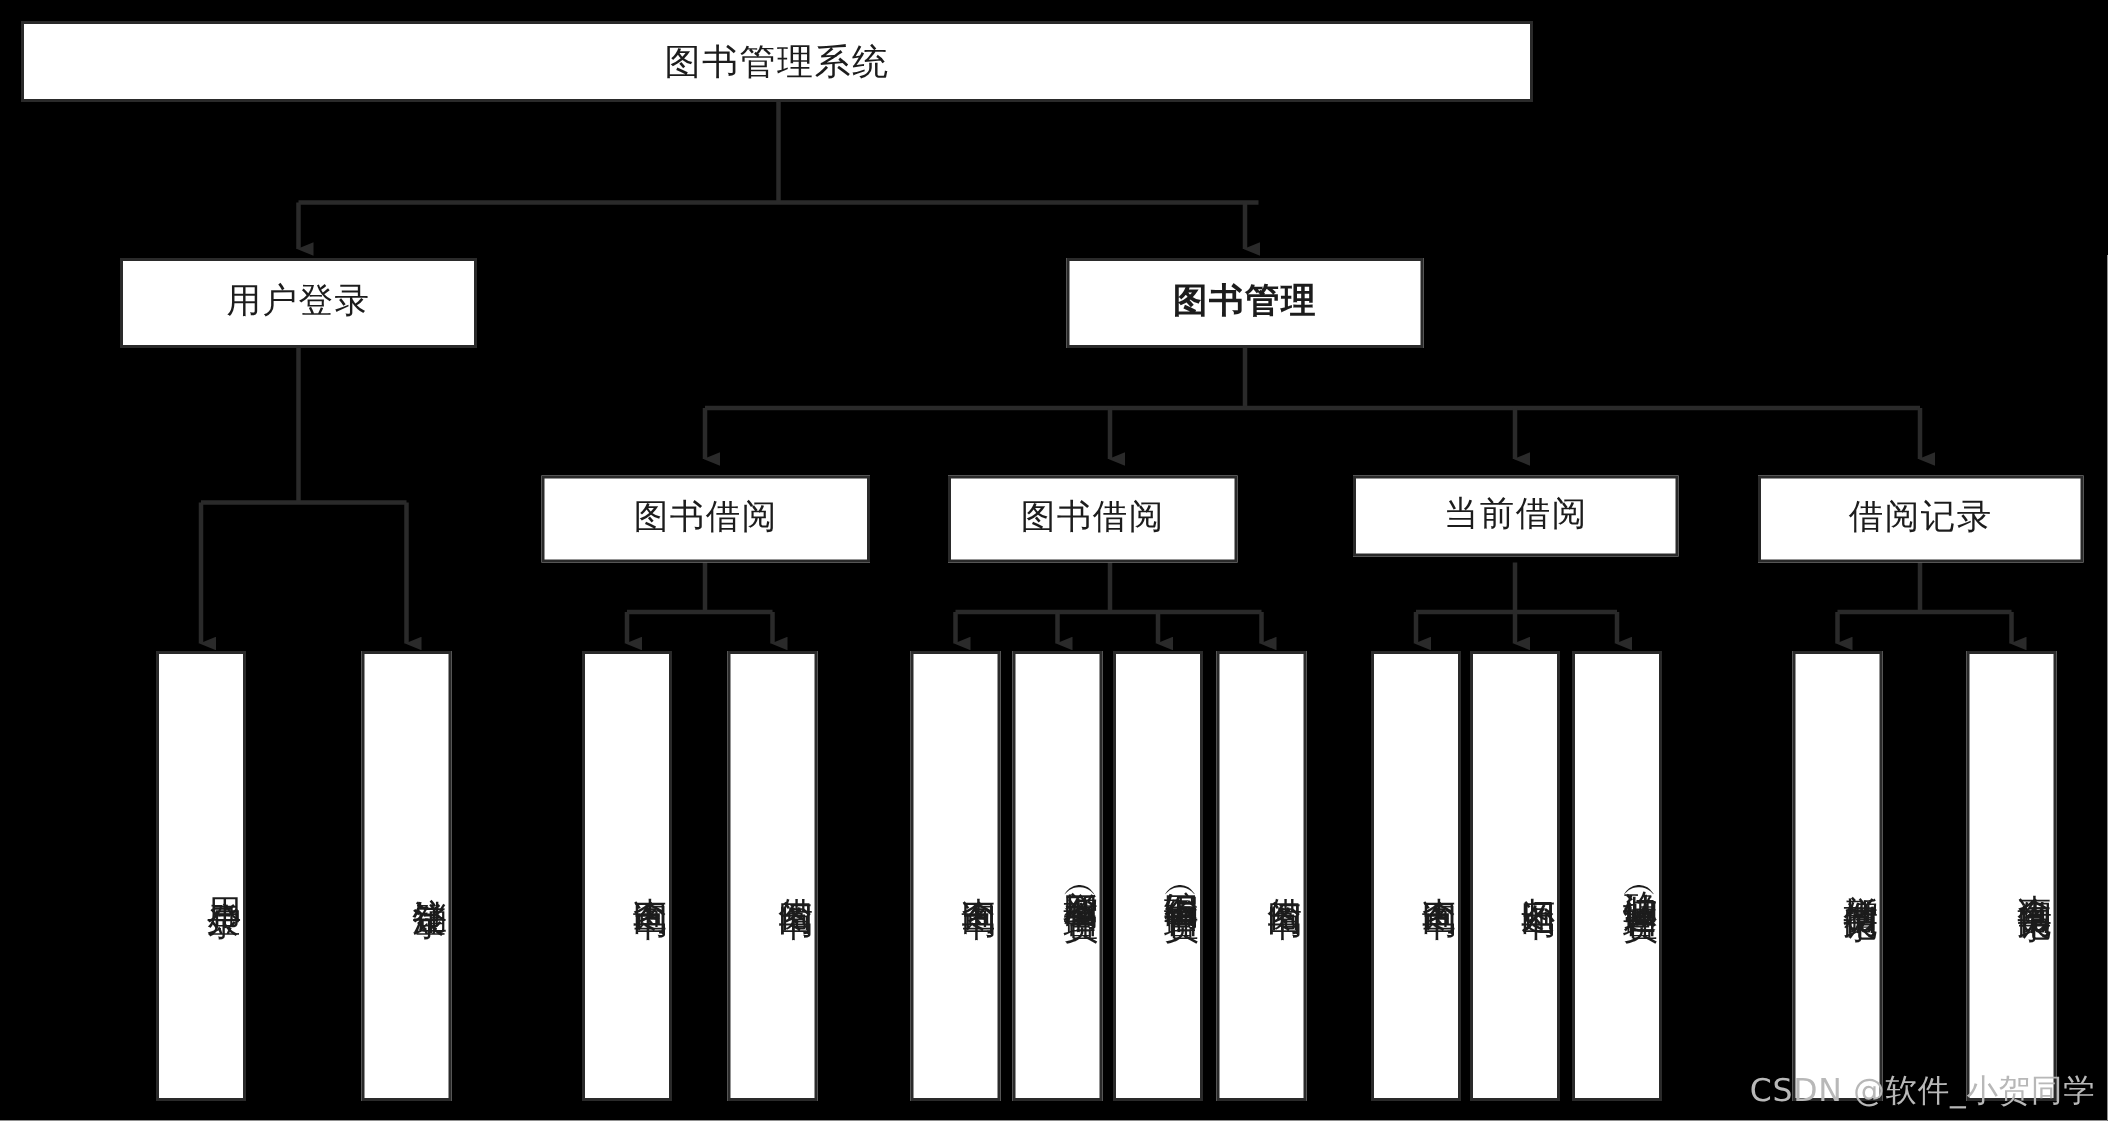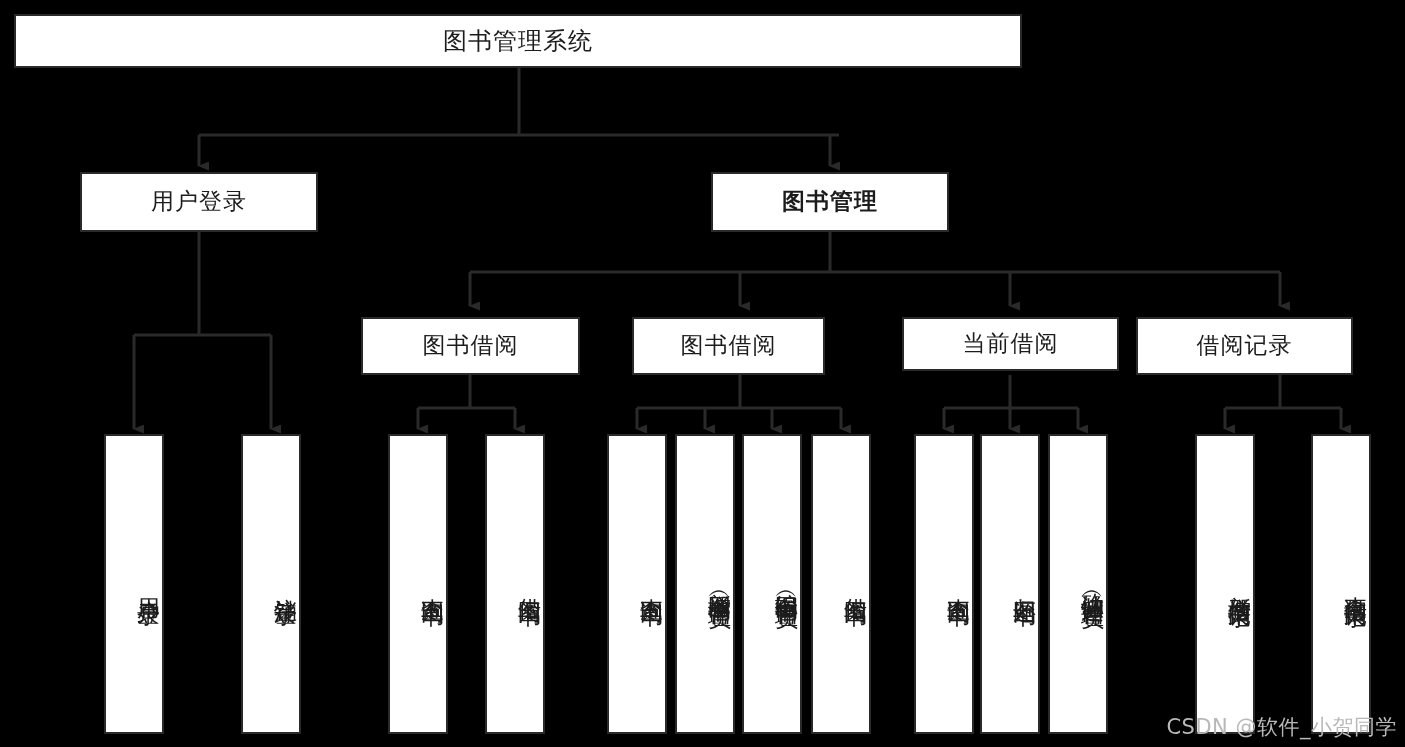--- a/index.html
+++ b/index.html
@@ -138,21 +138,21 @@
 
   <div class="node h" style="left:361px; top:317px; width:219px; height:58px;">
     <span>图书借阅</span>
   </div>
   <div class="node h" style="left:632px; top:317px; width:193px; height:58px;">
     <span>图书借阅</span>
   </div>
   <div class="node h" style="left:902px; top:317px; width:217px; height:54px;align-items:center;">
     <span>当前借阅</span>
   </div>
-  <div class="node h" style="left:1136px; top:317px; width:217px; height:58px;">
+  <div class="node h" style="left:1172px; top:317px; width:217px; height:58px;">
     <span>借阅记录</span>
   </div>
 
   <div class="node v" style="left:104px; top:434px; width:60px; height:300px;">
     <span class="vtext">用户登录</span>
   </div>
   <div class="node v" style="left:241px; top:434px; width:60px; height:300px;">
     <span class="vtext">注销登录</span>
   </div>
 

